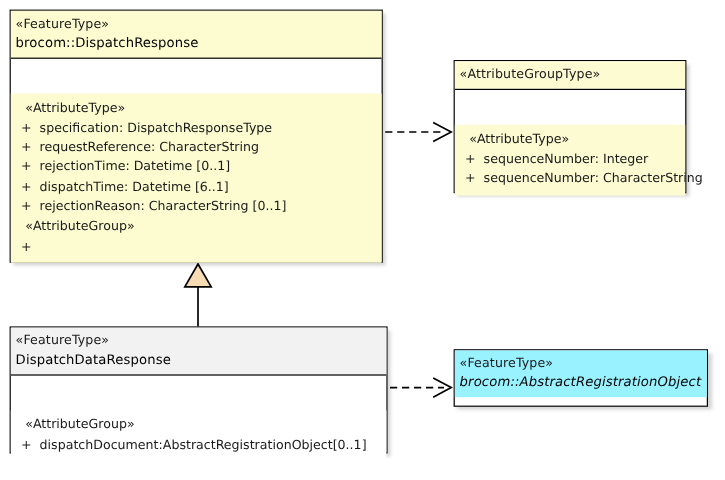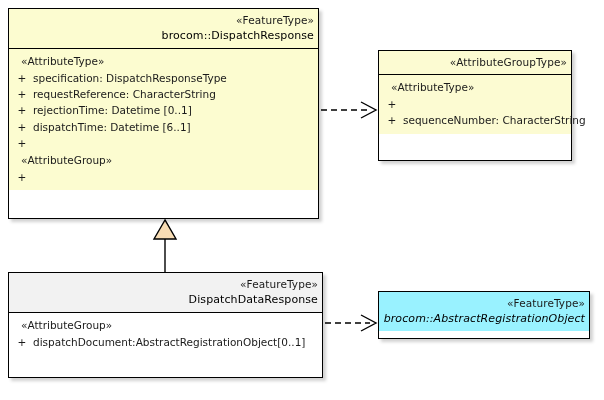--- a/index.html
+++ b/index.html
@@ -25,21 +25,21 @@
   .uml-class {
     position: absolute;
     box-sizing: border-box;
     border: 1.6px solid #000000;
     box-shadow: 3px 3px 3px rgba(0,0,0,0.18);
     z-index: 5;
   }
   .uml-head {
     box-sizing: border-box;
     border-bottom: 1.6px solid #000000;
-    text-align: right;
+    text-align: left;
     padding: 5px 4px 5px 4px;
     line-height: 1.25;
   }
   .uml-head.no-rule { border-bottom: none; }
   .stereotype {
     display: block;
     font-size: 10.5px;
     color: #1a1a1a;
     letter-spacing: 0.1px;
   }
@@ -48,20 +48,21 @@
     font-size: 11px;
     font-weight: normal;
     color: #000000;
     margin-top: 2px;
     letter-spacing: 0.1px;
   }
   .classname.italic { font-style: italic; }
   .uml-body {
     box-sizing: border-box;
     padding: 4px 2px 5px 2px;
+    margin-top: 29px;
   }
   .attr-group-label {
     font-size: 10.5px;
     color: #1a1a1a;
     padding: 2px 0 2px 10px;
     line-height: 1.3;
   }
   .attr-row {
     display: flex;
     align-items: baseline;
@@ -146,38 +147,40 @@
     <div class="attr-row">
       <span class="attr-vis">+</span>
       <span class="attr-text">rejectionTime: Datetime [0..1]</span>
     </div>
     <div class="attr-row">
       <span class="attr-vis">+</span>
       <span class="attr-text">dispatchTime: Datetime [6..1]</span>
     </div>
     <div class="attr-row">
       <span class="attr-vis">+</span>
+      <span class="attr-text">rejectionReason: CharacterString [0..1]</span>
     </div>
 
     <div class="attr-group-label">«AttributeGroup»</div>
 
     <div class="attr-row">
       <span class="attr-vis">+</span>
     </div>
   </div>
 </div>
 
 <div class="uml-class fill-yellow2" id="class-criterion-error">
   <div class="uml-head">
     <span class="stereotype">«AttributeGroupType»</span>
   </div>
   <div class="uml-body">
     <div class="attr-group-label">«AttributeType»</div>
     <div class="attr-row">
       <span class="attr-vis">+</span>
+      <span class="attr-text">sequenceNumber: Integer</span>
     </div>
     <div class="attr-row">
       <span class="attr-vis">+</span>
       <span class="attr-text">sequenceNumber: CharacterString</span>
     </div>
   </div>
 </div>
 
 <div class="uml-class fill-white" id="class-dispatch-data-response">
   <div class="uml-head">

